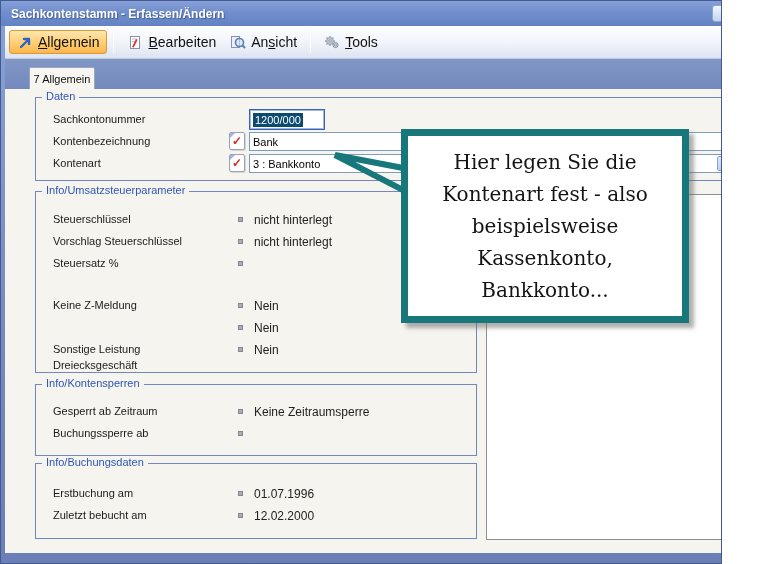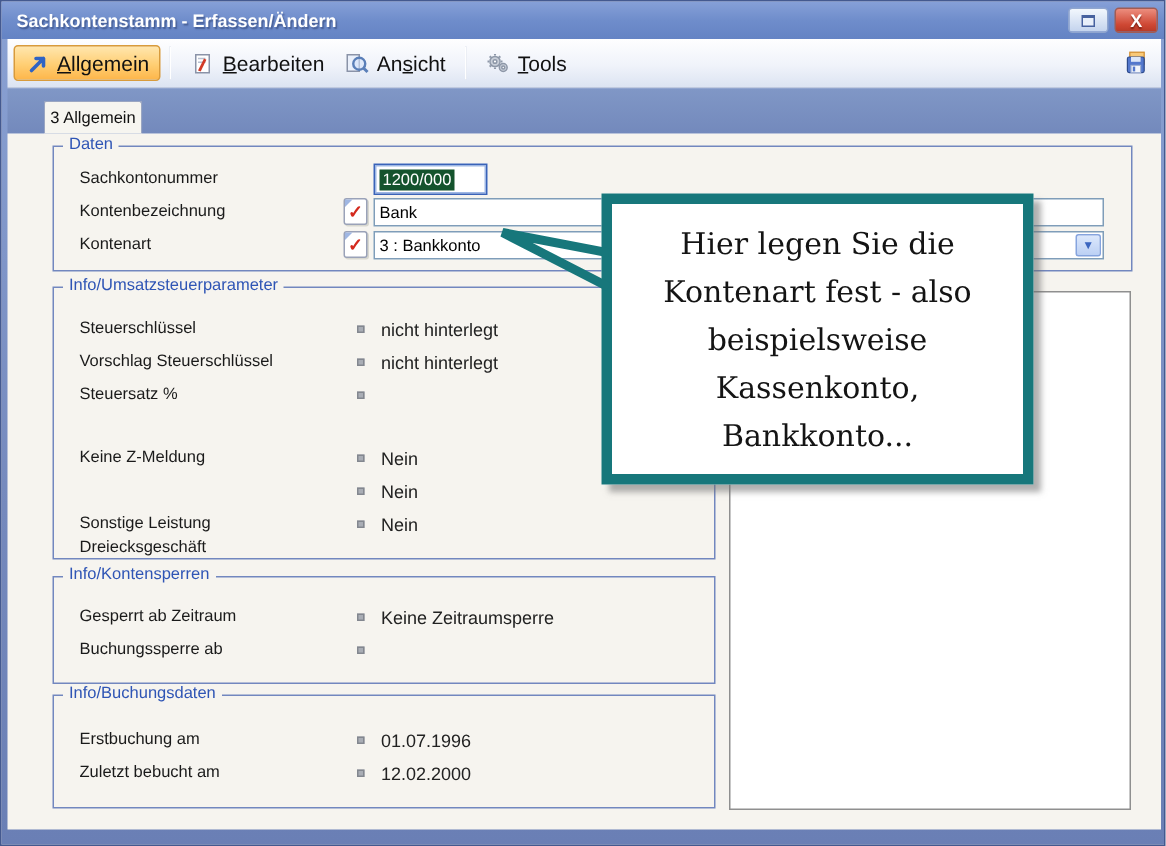--- a/index.html
+++ b/index.html
@@ -1,18 +1,18 @@
 <!DOCTYPE html>
 <html><head>
 <meta charset="utf-8">
 <style>
   * { margin:0; padding:0; box-sizing:border-box; }
   body { font-family:"Liberation Sans", sans-serif; background:#fff; }
   .window {
-    position:relative; width:777px; height:564px; overflow:hidden;
+    position:relative; width:722px; height:564px; overflow:hidden;
     background:linear-gradient(180deg,#8AA2D4 0%,#7589BD 60%,#6A7FB5 100%);
     border:1px solid #44598F;
   }
   
   .titlebar {
     position:absolute; left:0; top:0; width:777px; height:25px;
     background:linear-gradient(180deg,#86A0D8 0%,#6F8DCB 50%,#6483C4 100%);
     display:flex; align-items:center; padding:0 6px 0 10px;
   }
   .title-text { color:#fff; font-size:12px; font-weight:bold; text-shadow:1px 1px 1px rgba(40,60,110,.6); flex:1; }
@@ -47,21 +47,21 @@
   }
   
   .content { position:absolute; left:4px; top:88px; width:769px; height:464px; background:#F6F4EF; }
   .group { position:absolute; border:1px solid #7287BF; background:transparent; }
   .group-label { position:absolute; top:-8px; left:6px; background:#F6F4EF; padding:0 4px; font-size:11px; color:#2F55B5; }
   .flabel { position:absolute; font-size:11px; color:#1a1a1a; white-space:nowrap; }
   .fvalue { position:absolute; font-size:12px; color:#222; white-space:nowrap; }
   .bullet { position:absolute; width:5px; height:5px; background:#A9ADB5; border:1px solid #83878F; }
   .input { position:absolute; background:#fff; border:1px solid #7F9DB9; font-size:11px; display:flex; align-items:center; padding:0 3px; }
   .input-focused { border:1px solid #3A63B8; box-shadow:inset 0 0 0 1px #9EB7E4; }
-  .sel { background:#14532d; color:#fff; padding:1px 2px; }
+  .sel { background:#0c4a6e; color:#fff; padding:1px 2px; }
   .combo-arrow {
     position:absolute; right:1px; top:1px; bottom:1px; width:17px;
     background:linear-gradient(180deg,#DCE8FC,#BCD0F4); border:1px solid #86A4DE; border-radius:2px;
     display:flex; align-items:center; justify-content:center; font-size:8px; color:#3B66C0;
   }
   .checkicon {
     position:absolute; width:16px; height:18px; background:#fff; border:1px solid #9AA2B8; border-radius:2px;
     color:#D42A1E; font-size:12px; font-weight:bold; display:flex; align-items:center; justify-content:center;
     box-shadow:1px 1px 0 #D8D8D0;
   }
@@ -147,21 +147,21 @@
           <rect x="5" y="5" width="8" height="4" fill="#DCE6F8"></rect>
           <rect x="5" y="12" width="8" height="6" fill="#F2F5FB" stroke="#9FB0D4"></rect>
           <rect x="6.5" y="13" width="2" height="4" fill="#5377CC"></rect>
         </svg>
       </span>
     </div>
   </div>
 
   <div class="tabband">
     <div class="tab">
-      <span>3 Allgemein</span>
+      <span>7 Allgemein</span>
     </div>
   </div>
 
   <div class="content">
 
     <div class="group" style="left:30px; top:8px; width:720px; height:84px;">
       <span class="group-label">Daten</span>
     </div>
     <div class="flabel" style="left:48px; top:24px;">Sachkontonummer</div>
     <div class="input input-focused" style="left:244px; top:20px; width:76px; height:21px;">

